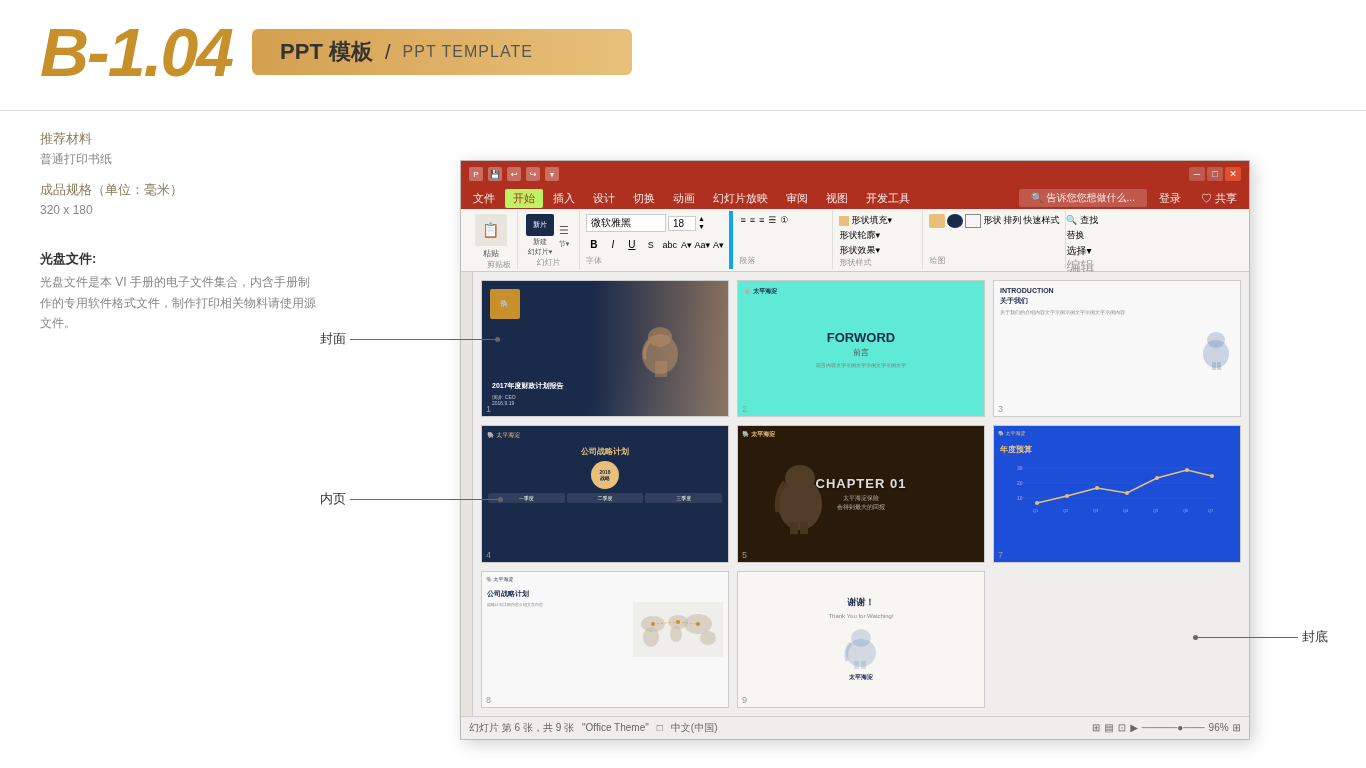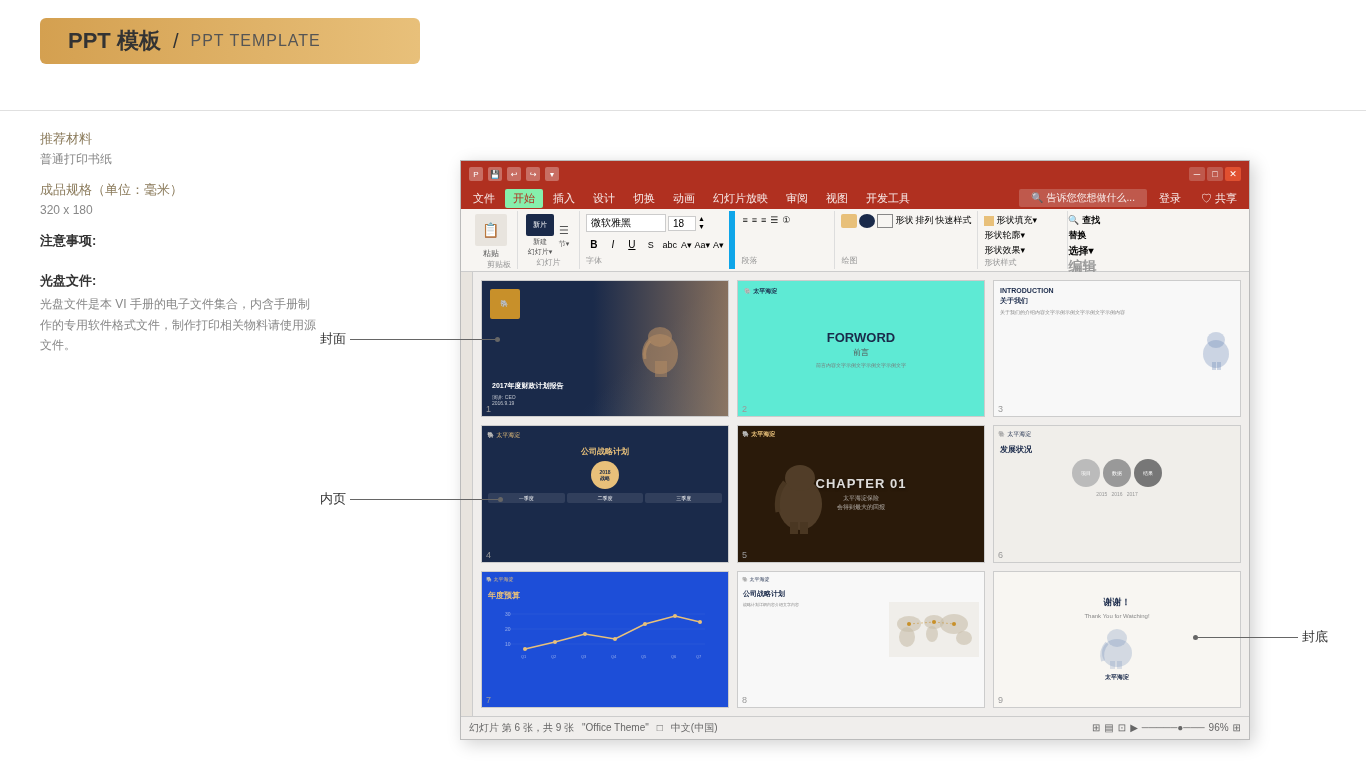--- a/index.html
+++ b/index.html
@@ -165,21 +165,21 @@
       gap: 2px;
     }
     .menu-item {
       font-size: 11px;
       color: rgba(255,255,255,0.9);
       padding: 2px 8px;
       border-radius: 2px;
       cursor: pointer;
     }
     .menu-item.active {
-      background: #86efac;
+      background: #bef264;
       color: #b03020;
     }
     .menu-right {
       margin-left: auto;
       display: flex;
       gap: 4px;
       align-items: center;
     }
 
     
@@ -282,36 +282,36 @@
     .ribbon {
       background: #f7f5f2;
       border-bottom: 1px solid #ccc;
       padding: 2px 4px;
     }
   </style>
 </head>
 <body>
 
 <div class="header">
+  <div class="header-big-title">B-1.04</div>
   <div class="header-banner">
     <span class="header-banner-zh">PPT 模板</span>
     <span class="header-banner-sep">/</span>
     <span class="header-banner-en">PPT TEMPLATE</span>
   </div>
 </div>
 <div class="header-line"></div>
 
 <div class="left-panel">
   <div class="left-section-title">推荐材料</div>
   <div class="left-section-content">普通打印书纸</div>
 
   <div class="left-section-title">成品规格（单位：毫米）</div>
   <div class="left-section-content">320 x 180</div>
 
-  <div class="left-bold-title">注意事项:</div>
 
   <br>
   <div class="left-bold-title">光盘文件:</div>
   <div class="left-note-content">光盘文件是本 VI 手册的电子文件集合，内含手册制作的专用软件格式文件，制作打印相关物料请使用源文件。</div>
 </div>
 
 <div class="ppt-window">
 
   <div class="title-bar">
     <div class="title-bar-left">
@@ -367,21 +367,21 @@
             <div style="font-size:7px;color:#555;">幻灯片▾</div>
           </div>
           <div style="display:flex;flex-direction:column;align-items:center;cursor:pointer;">
             <div style="font-size:11px;color:#555;padding:2px;">☰</div>
             <div style="font-size:7px;color:#555;">节▾</div>
           </div>
         </div>
         <div style="font-size:8px;color:#999;">幻灯片</div>
       </div>
 
-      <div style="display:flex;flex-direction:column;align-items:stretch;justify-content:space-between;padding:3px 6px;border-right:6px solid #0ea5e9;min-width:120px;">
+      <div style="display:flex;flex-direction:column;align-items:stretch;justify-content:space-between;padding:3px 6px;border-right:4px solid #0ea5e9;min-width:120px;">
         <div style="display:flex;gap:4px;align-items:center;margin-bottom:2px;">
           <div style="display:flex;align-items:center;gap:2px;">
             <div style="border:1px solid #ccc;background:white;padding:1px 4px;font-size:10px;min-width:80px;">微软雅黑</div>
             <div style="border:1px solid #ccc;background:white;padding:1px 4px;font-size:10px;width:28px;">18</div>
             <div style="display:flex;flex-direction:column;cursor:pointer;">
               <div style="font-size:7px;line-height:8px;">▲</div>
               <div style="font-size:7px;line-height:8px;">▼</div>
             </div>
           </div>
         </div>
@@ -402,44 +402,44 @@
         <div style="display:flex;gap:2px;flex-wrap:wrap;">
           <div style="font-size:9px;cursor:pointer;padding:1px;">≡</div>
           <div style="font-size:9px;cursor:pointer;padding:1px;">≡</div>
           <div style="font-size:9px;cursor:pointer;padding:1px;">≡</div>
           <div style="font-size:9px;cursor:pointer;padding:1px;">☰</div>
           <div style="font-size:9px;cursor:pointer;padding:1px;">①</div>
         </div>
         <div style="font-size:8px;color:#999;">段落</div>
       </div>
 
+      <div style="display:flex;flex-direction:column;align-items:stretch;justify-content:space-between;padding:3px 6px;border-right:1px solid #ddd;min-width:90px;">
+        <div style="display:flex;flex-direction:column;gap:2px;">
+          <div style="display:flex;align-items:center;gap:2px;font-size:9px;cursor:pointer;">
+            <div style="width:10px;height:10px;background:#e8c07a;"></div>形状填充▾
+          </div>
+          <div style="font-size:9px;cursor:pointer;">形状轮廓▾</div>
+          <div style="font-size:9px;cursor:pointer;">形状效果▾</div>
+        </div>
+        <div style="font-size:8px;color:#999;">形状样式</div>
+      </div>
+
       <div style="display:flex;flex-direction:column;align-items:stretch;justify-content:space-between;padding:3px 6px;border-right:1px solid #ddd;min-width:80px;">
         <div style="display:flex;gap:2px;flex-wrap:wrap;">
           <div style="width:16px;height:14px;background:#e8c07a;border-radius:2px;"></div>
           <div style="width:16px;height:14px;background:#1a2a4a;border-radius:50%;"></div>
           <div style="width:16px;height:14px;border:1px solid #888;"></div>
           <div style="font-size:9px;cursor:pointer;">形状</div>
           <div style="font-size:9px;cursor:pointer;">排列</div>
           <div style="font-size:9px;cursor:pointer;">快速样式</div>
         </div>
         <div style="font-size:8px;color:#999;">绘图</div>
       </div>
 
-      <div style="display:flex;flex-direction:column;align-items:stretch;justify-content:space-between;padding:3px 6px;border-right:1px solid #ddd;min-width:90px;">
-        <div style="display:flex;flex-direction:column;gap:2px;">
-          <div style="display:flex;align-items:center;gap:2px;font-size:9px;cursor:pointer;">
-            <div style="width:10px;height:10px;background:#e8c07a;"></div>形状填充▾
-          </div>
-          <div style="font-size:9px;cursor:pointer;">形状轮廓▾</div>
-          <div style="font-size:9px;cursor:pointer;">形状效果▾</div>
-        </div>
-        <div style="font-size:8px;color:#999;">形状样式</div>
-      </div>
-
-      <div style="display:flex;flex-direction:column;align-items:stretch;justify-content:space-between;padding:3px 0;font-weight:bold;">
+      <div style="display:flex;flex-direction:column;align-items:stretch;justify-content:space-between;padding:3px 0;">
         <div style="display:flex;flex-direction:column;gap:2px;">
           <div style="display:flex;align-items:center;gap:2px;font-size:9px;cursor:pointer;">🔍 查找</div>
           <div style="font-size:9px;cursor:pointer;">替换</div>
           <div style="font-size:10px;cursor:pointer;">选择▾</div>
         </div>
         <div style="font-size:14px;color:#999;">编辑</div>
       </div>
     </div>
   </div>
 
@@ -523,33 +523,20 @@
                 <rect x="30" y="68" width="8" height="12" fill="#7a6347"></rect>
                 <path d="M15 28 Q5 40 8 58" stroke="#7a6347" stroke-width="5" fill="none"></path>
               </svg>
             </div>
             <div style="font-size:13px;font-weight:900;color:rgba(255,255,255,0.85);letter-spacing:1px;z-index:2;text-shadow:1px 1px 3px rgba(0,0,0,0.5);">CHAPTER 01</div>
             <div style="font-size:6px;color:rgba(255,255,255,0.6);z-index:2;margin-top:3px;text-align:center;">太平海淀保险<br>会得到最大的回报</div>
           </div>
           <div class="slide-number">5</div>
         </div>
 
-        <div class="slide-thumb">
-          <div style="width:100%;height:100%;background:#f0eeea;padding:6px;">
-            <div style="position:absolute;top:4px;left:4px;font-size:6px;color:#1a2a4a;">🐘 太平海淀</div>
-            <div style="font-size:8px;font-weight:bold;color:#1a2a4a;margin-top:12px;margin-bottom:4px;">发展状况</div>
-            <div style="display:flex;gap:3px;justify-content:center;margin-top:4px;">
-              <div style="width:28px;height:28px;border-radius:50%;background:#bbb;display:flex;align-items:center;justify-content:center;font-size:5px;color:white;">项目</div>
-              <div style="width:28px;height:28px;border-radius:50%;background:#999;display:flex;align-items:center;justify-content:center;font-size:5px;color:white;">数据</div>
-              <div style="width:28px;height:28px;border-radius:50%;background:#777;display:flex;align-items:center;justify-content:center;font-size:5px;color:white;">结果</div>
-            </div>
-            <div style="font-size:5px;color:#999;margin-top:4px;text-align:center;">2015 &nbsp; 2016 &nbsp; 2017</div>
-          </div>
-          <div class="slide-number">6</div>
-        </div>
 
         <div class="slide-thumb">
           <div style="width:100%;height:100%;background:#1d4ed8;padding:6px;position:relative;">
             <div style="position:absolute;top:4px;left:4px;font-size:5px;color:#e8c07a;">🐘 太平海淀</div>
             <div style="font-size:8px;font-weight:bold;color:#e8c07a;margin-top:12px;margin-bottom:3px;">年度预算</div>
             
             <svg width="100%" height="55" viewBox="0 0 200 55">
 
               <line x1="0" y1="10" x2="200" y2="10" stroke="rgba(255,255,255,0.1)" stroke-width="0.5"></line>
               <line x1="0" y1="25" x2="200" y2="25" stroke="rgba(255,255,255,0.1)" stroke-width="0.5"></line>

